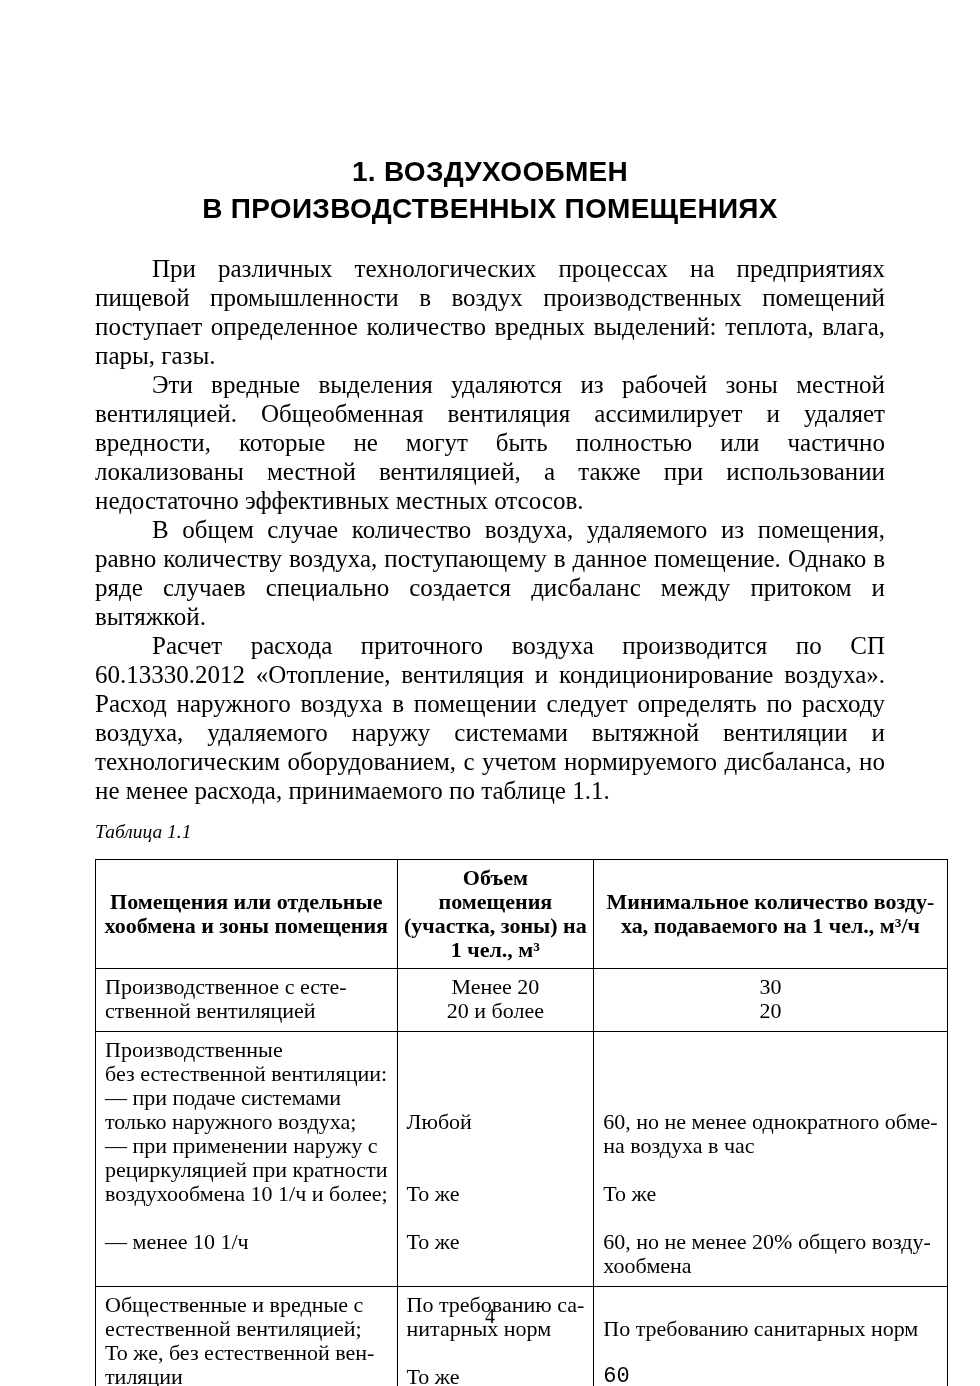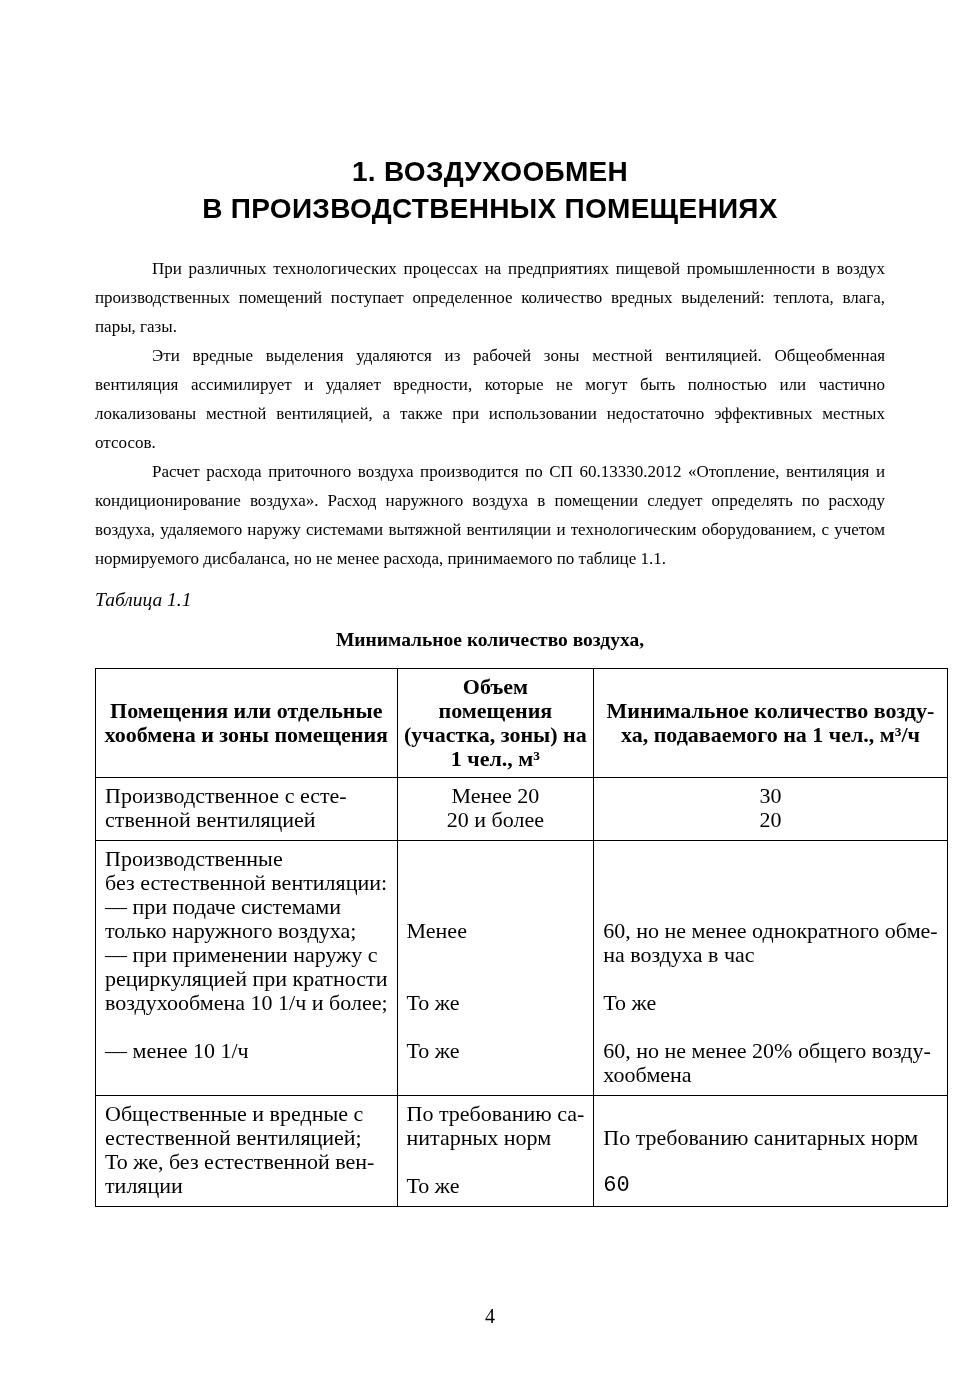--- a/index.html
+++ b/index.html
@@ -21,21 +21,21 @@
     text-align: center;
     font-family: "Liberation Sans", sans-serif;
     font-weight: 700;
     font-size: 28px;
     line-height: 1.32;
     letter-spacing: 0.3px;
   }
   .doc-title span { display: block; }
   .para {
     margin: 0;
-    font-size: 17px;
+    font-size: 25px;
     line-height: 29px;
     text-align: justify;
     text-indent: 57px;
   }
   .para.first { margin-top: 26px; }
   .tbl-caption {
     margin-top: 16px;
     font-style: italic;
     font-size: 19.5px;
   }
@@ -83,26 +83,26 @@
 <div class="page">
   <div class="content">
 
     <h1 class="doc-title">
       <span>1. ВОЗДУХООБМЕН</span>
       <span>В ПРОИЗВОДСТВЕННЫХ ПОМЕЩЕНИЯХ</span>
     </h1>
 
     <p class="para first">При различных технологических процессах на предприятиях пищевой промышленности в воздух производственных помещений поступает определенное количество вредных выделений: теплота, влага, пары, газы.</p>
     <p class="para">Эти вредные выделения удаляются из рабочей зоны местной вентиляцией. Общеобменная вентиляция ассимилирует и удаляет вредности, которые не могут быть полностью или частично локализованы местной вентиляцией, а также при использовании недостаточно эффективных местных отсосов.</p>
+    <p class="para">В общем случае количество воздуха, удаляемого из помещения, равно количеству воздуха, поступающему в данное помещение. Однако в ряде случаев специально создается дисбаланс между притоком и вытяжкой.</p>
     <p class="para">Расчет расхода приточного воздуха производится по СП 60.13330.2012 «Отопление, вентиляция и кондиционирование воздуха». Расход наружного воздуха в помещении следует определять по расходу воздуха, удаляемого наружу системами вытяжной вентиляции и технологическим оборудованием, с учетом нормируемого дисбаланса, но не менее расхода, принимаемого по таблице 1.1.</p>
 
     <div class="tbl-caption">Таблица 1.1</div>
 
     <div class="tbl-title">
-      <div>Минимальное количество воздуха,</div>
     </div>
 
     <table class="vent">
       <colgroup>
         <col class="col-premises">
         <col class="col-volume">
         <col class="col-minair">
       </colgroup>
       <thead>
         <tr>
@@ -145,21 +145,21 @@
               <div class="line">— при применении наружу с</div>
               <div class="line">рециркуляцией при кратности</div>
               <div class="line">воздухообмена 10 1/ч и более;</div>
               <div class="line"></div>
               <div class="line">— менее 10 1/ч</div>
             </td>
           <td>
               <div class="line"></div>
               <div class="line"></div>
               <div class="line"></div>
-              <div class="line">Менее</div>
+              <div class="line">Любой</div>
               <div class="line"></div>
               <div class="line"></div>
               <div class="line">То же</div>
               <div class="line"></div>
               <div class="line">То же</div>
             </td>
           <td>
               <div class="line"></div>
               <div class="line"></div>
               <div class="line"></div>

